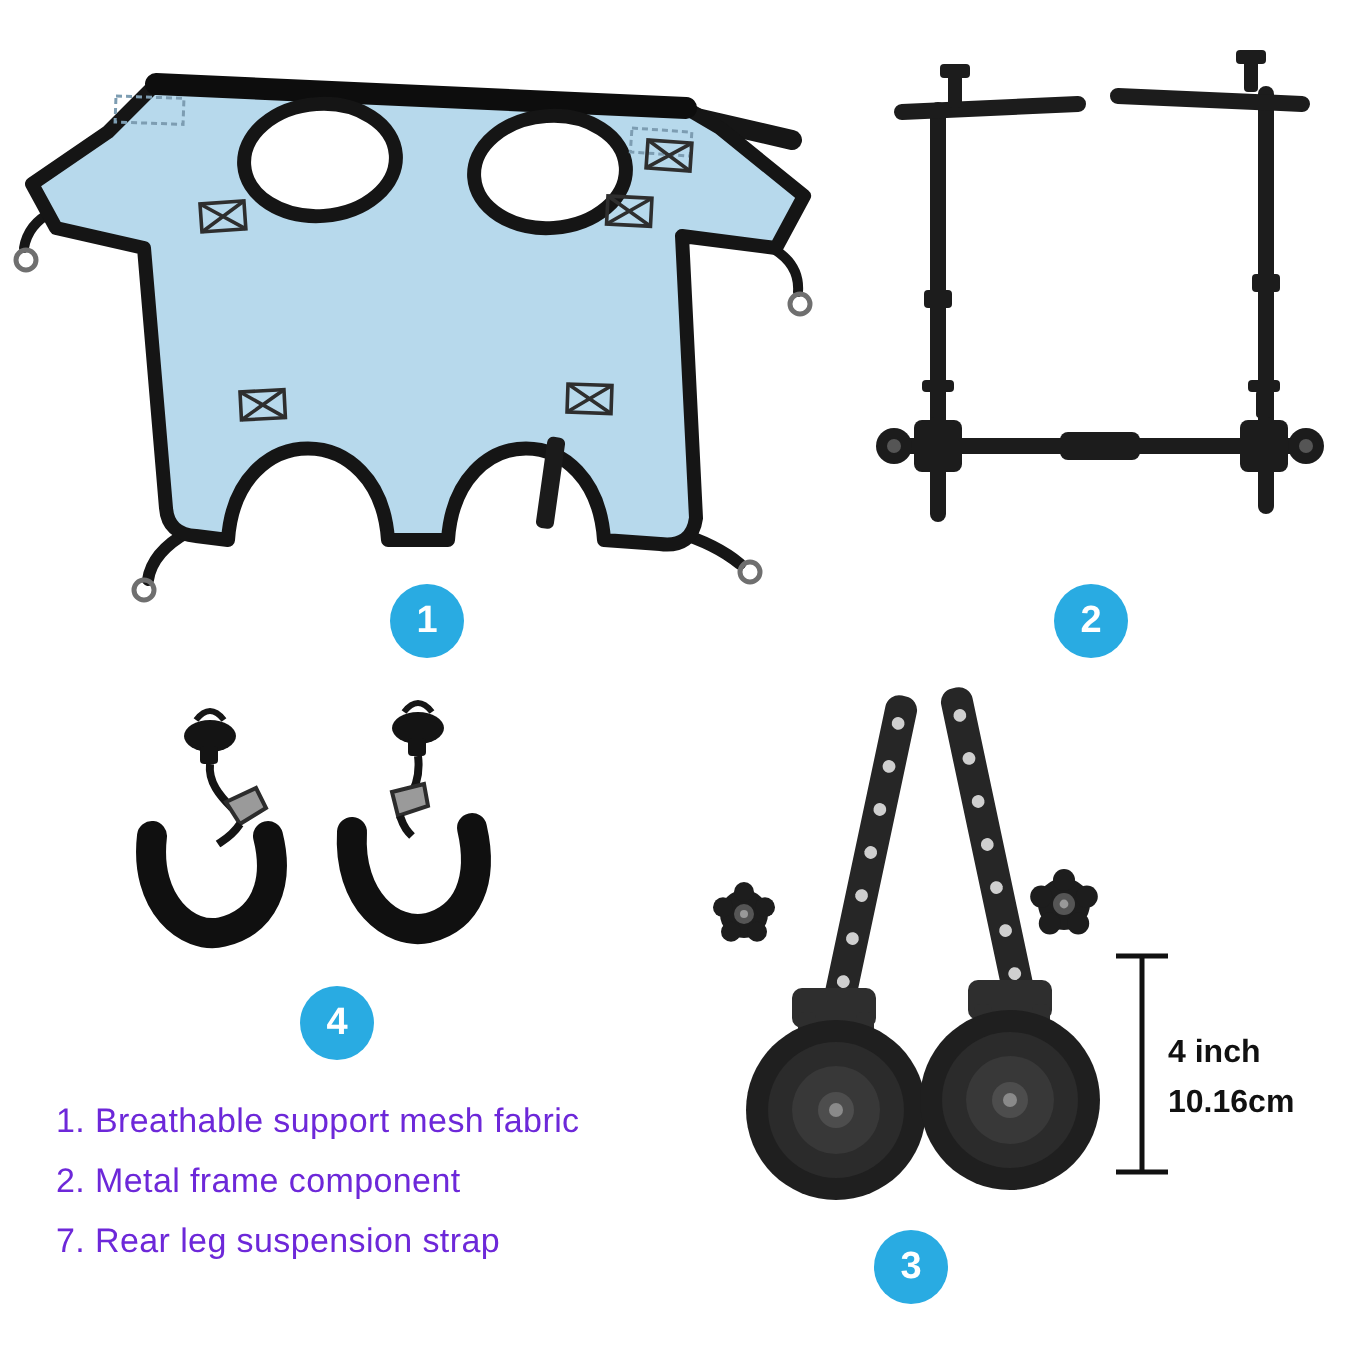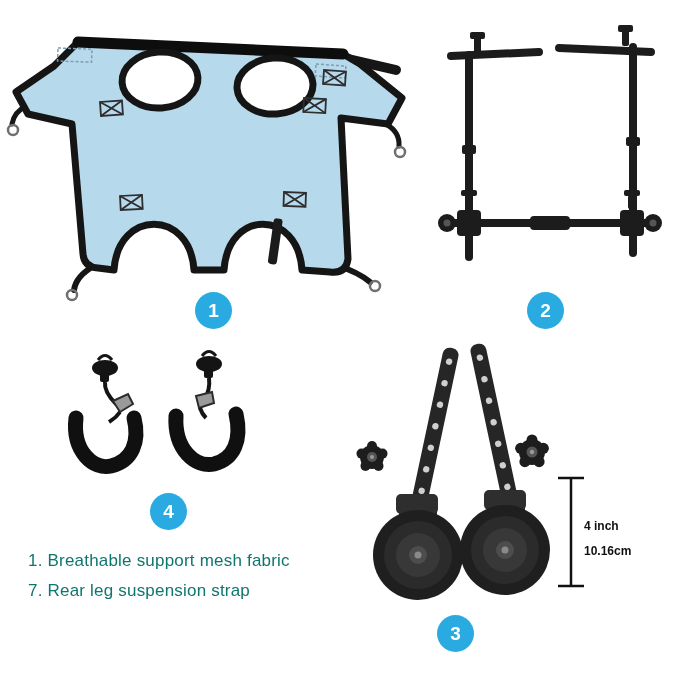--- a/index.html
+++ b/index.html
@@ -8,25 +8,25 @@
     font-family:"Liberation Sans",sans-serif;overflow:hidden;
   }
   .abs{position:absolute;}
   .badge{
     position:absolute;width:37px;height:37px;border-radius:50%;
     background:#29abe2;color:#ffffff;font-weight:bold;font-size:19px;
     display:flex;align-items:center;justify-content:center;user-select:none;
   }
   .legend{
     position:absolute;left:28px;top:551px;display:flex;flex-direction:column;
-    gap:10px;font-size:17px;color:#0f766e;letter-spacing:.2px;
+    gap:10px;font-size:17px;color:#6d28d9;letter-spacing:.2px;
   }
   .legend .legend-line{white-space:nowrap;}
   .measure-text{
-    position:absolute;left:584px;top:514px;font-size:12px;font-weight:600;
+    position:absolute;left:584px;top:514px;font-size:16px;font-weight:600;
     color:#111;line-height:25px;
   }
 </style>
 </head>
 <body>
 
 <div class="canvas">
 
   <div class="abs" style="left:8px;top:14px;width:400px;height:285px;">
     <svg viewBox="0 0 400 285" width="400" height="285" style="overflow:visible">
@@ -216,16 +216,17 @@
     <div>10.16cm</div>
   </div>
 
   <div class="badge" style="left:195px;top:292px;">1</div>
   <div class="badge" style="left:527px;top:292px;">2</div>
   <div class="badge" style="left:150px;top:493px;">4</div>
   <div class="badge" style="left:437px;top:615px;">3</div>
 
   <div class="legend">
     <div class="legend-line">1. Breathable support mesh fabric</div>
+    <div class="legend-line">2. Metal frame component</div>
     <div class="legend-line">7. Rear leg suspension strap</div>
   </div>
 
 </div>
 
 </body></html>

